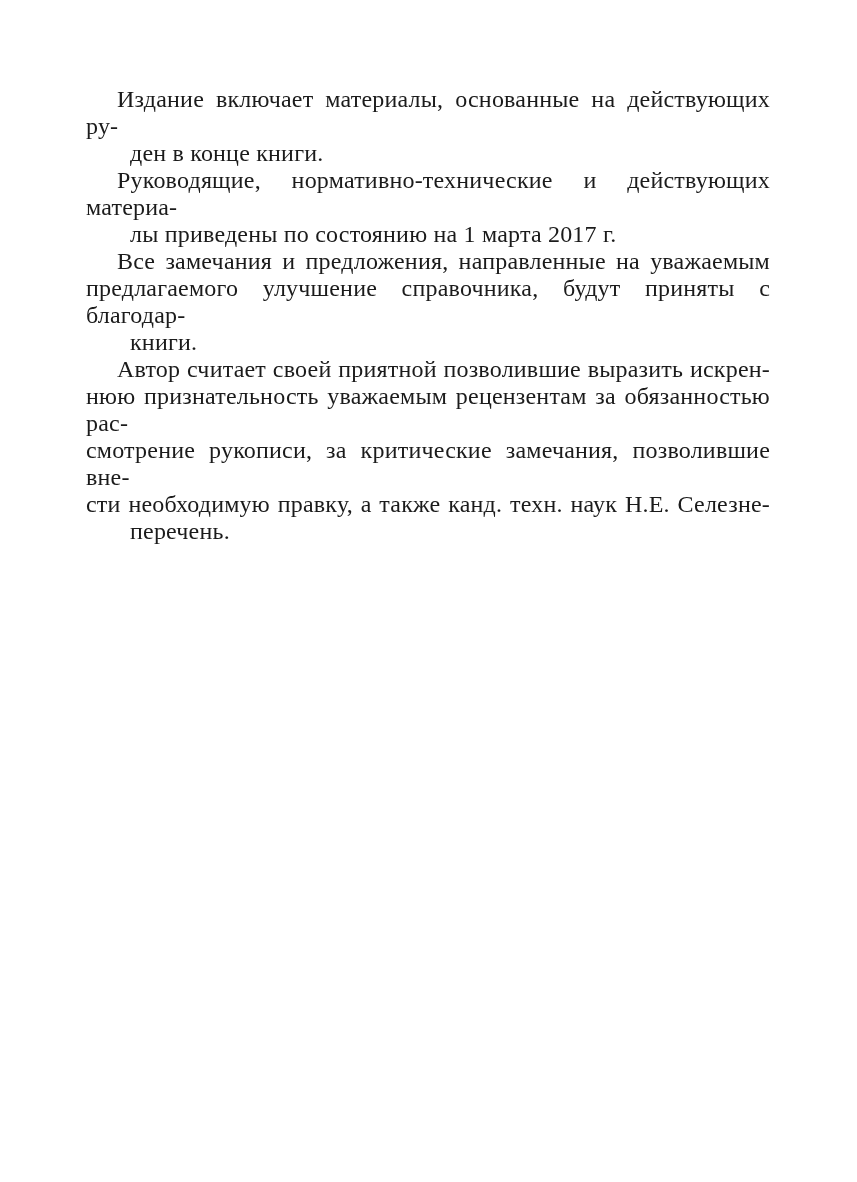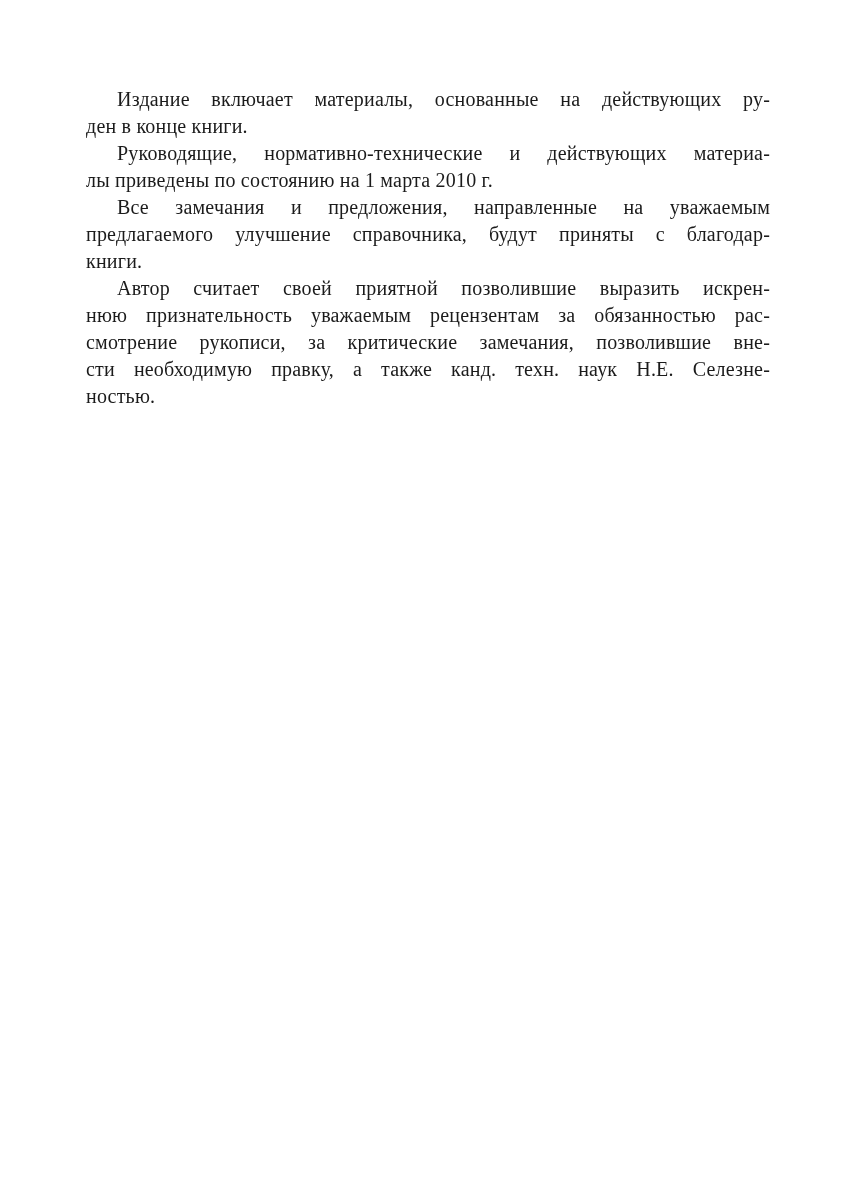--- a/index.html
+++ b/index.html
@@ -15,68 +15,69 @@
       background: #ffffff;
       font-family: "Liberation Serif", "DejaVu Serif", serif;
       color: #1b1b1b;
       overflow: hidden;
     }
     .text-block {
       position: absolute;
       left: 86px;
       top: 86px;
       width: 684px;
-      font-size: 20px;
+      font-size: 24px;
       line-height: 27px;
       letter-spacing: 0.2px;
     }
     .para {
       margin: 0;
       padding: 0;
     }
     .line {
       text-align: justify;
       text-align-last: justify;
       -moz-text-align-last: justify;
       white-space: normal;
       min-height: 27px;
     }
     .line.indent {
       text-indent: 31px;
     }
     .line.last {
       text-align: center;
       text-align-last: left;
+      margin-left: 44px;
       -moz-text-align-last: left;
     }
   </style>
 </head>
 <body>
 
 <div class="page">
   <div class="text-block">
 
     <div class="para">
       <div class="line indent">Издание включает материалы, основанные на действующих ру-</div>
       <div class="line last">ден в конце книги.</div>
     </div>
 
     <div class="para">
       <div class="line indent">Руководящие, нормативно-технические и действующих материа-</div>
-      <div class="line last">лы приведены по состоянию на 1 марта 2010 г.</div>
+      <div class="line last">лы приведены по состоянию на 1 марта 2017 г.</div>
     </div>
 
     <div class="para">
       <div class="line indent">Все замечания и предложения, направленные на уважаемым</div>
       <div class="line">предлагаемого улучшение справочника, будут приняты с благодар-</div>
       <div class="line last">книги.</div>
     </div>
 
     <div class="para">
       <div class="line indent">Автор считает своей приятной позволившие выразить искрен-</div>
       <div class="line">нюю признательность уважаемым рецензентам за обязанностью рас-</div>
       <div class="line">смотрение рукописи, за критические замечания, позволившие вне-</div>
       <div class="line">сти необходимую правку, а также канд. техн. наук Н.Е. Селезне-</div>
-      <div class="line last">ностью.</div>
+      <div class="line last">перечень.</div>
     </div>
 
   </div>
 </div>
 
 </body></html>

